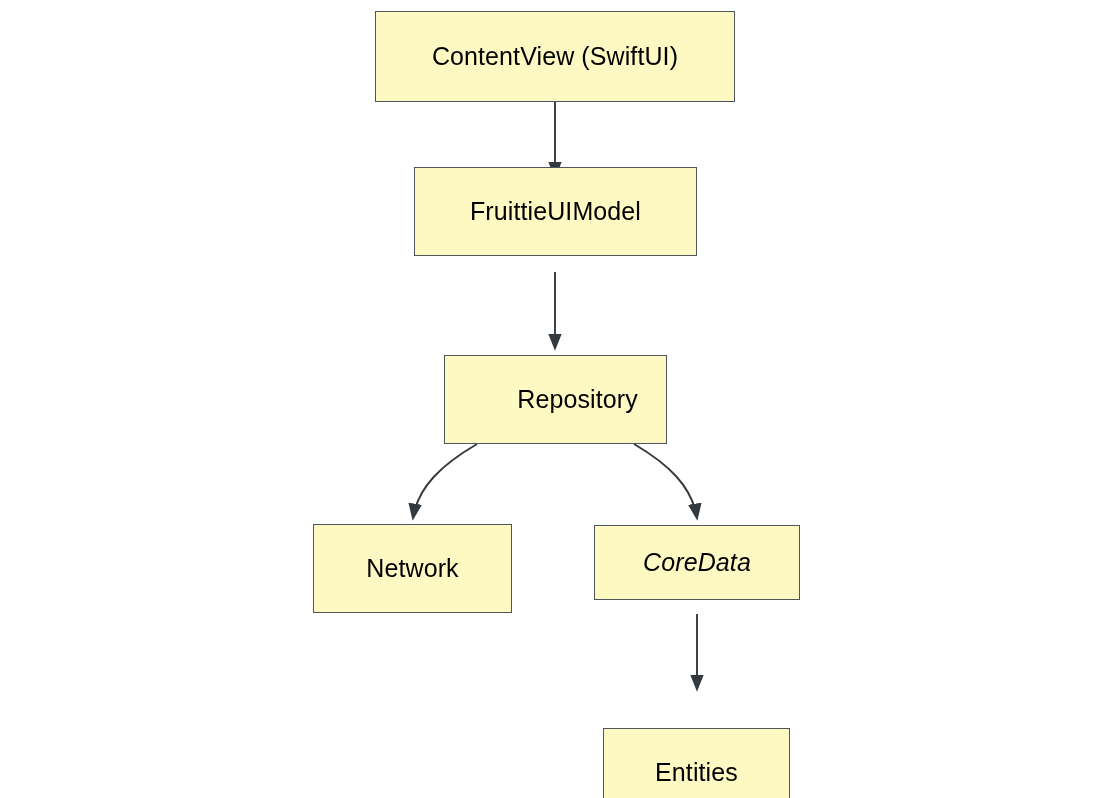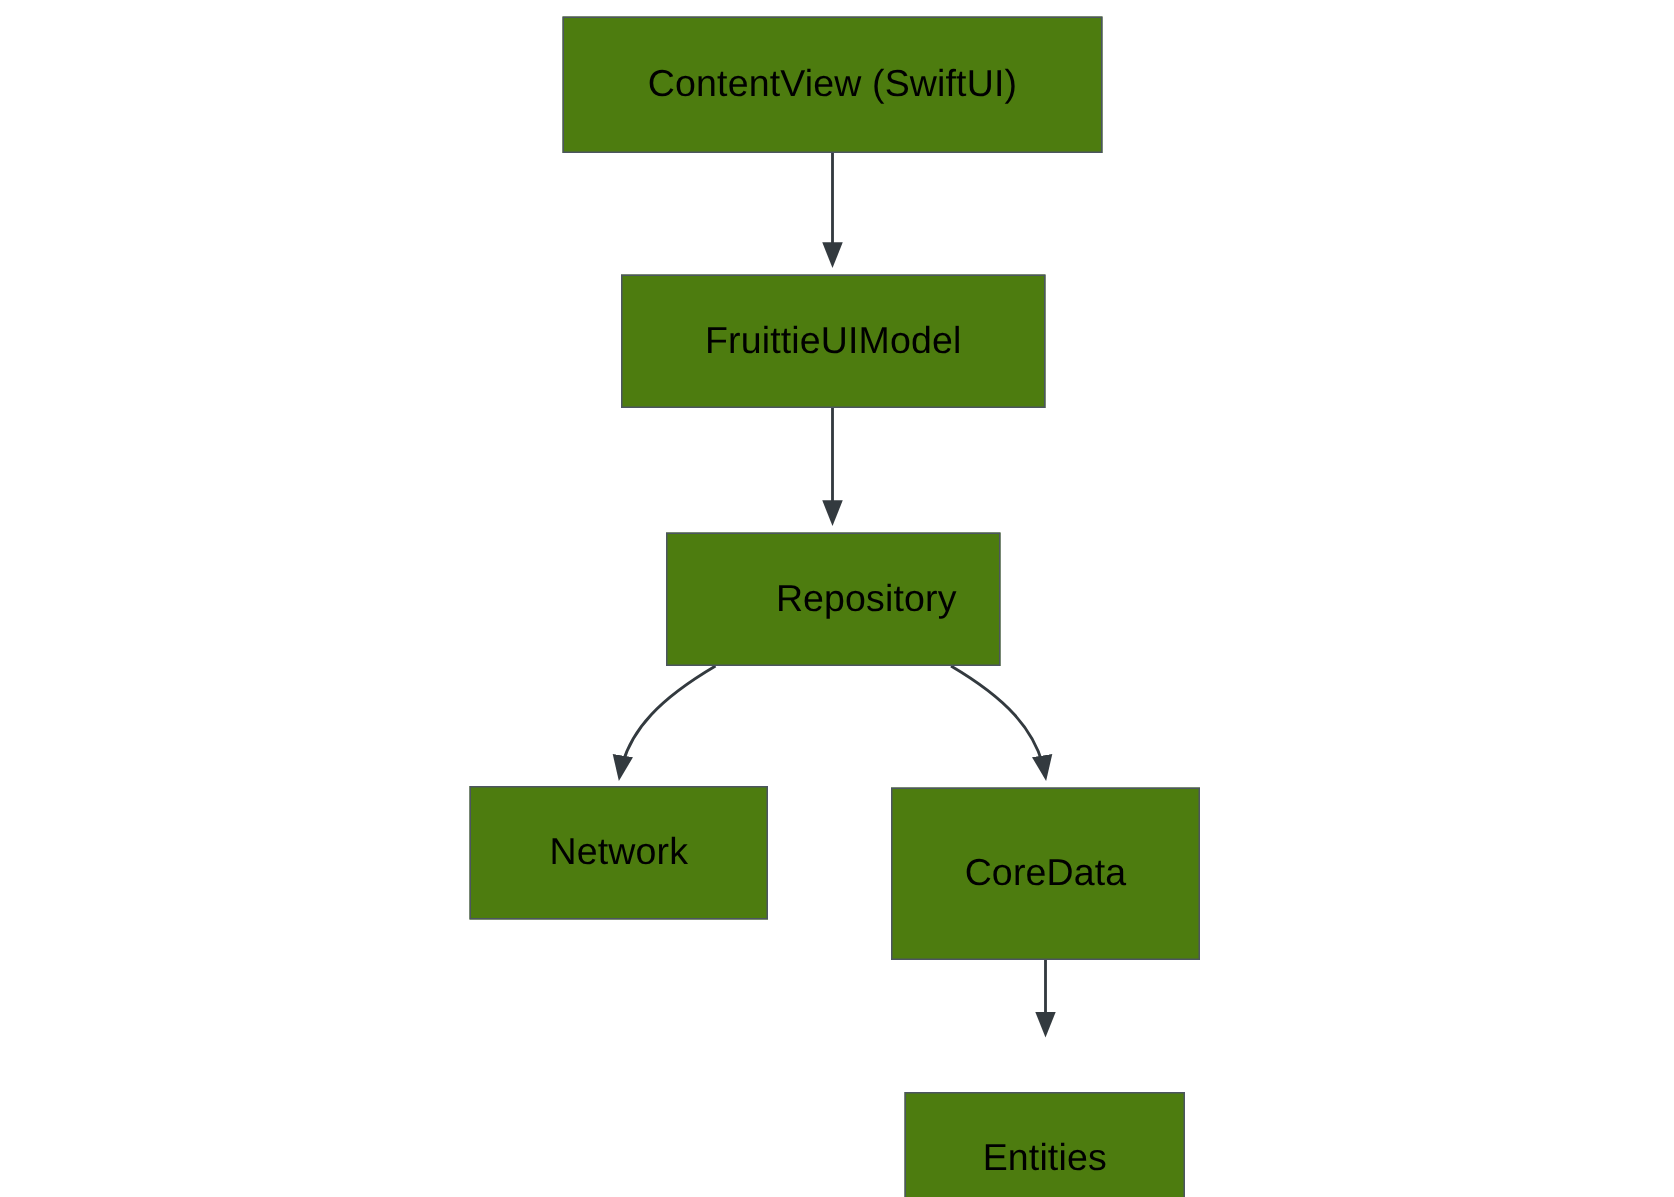--- a/index.html
+++ b/index.html
@@ -24,41 +24,41 @@
     position: absolute;
     left: 0;
     top: 0;
     width: 1116px;
     height: 798px;
     pointer-events: none;
   }
   .node {
     position: absolute;
     box-sizing: border-box;
-    background: #4d7c0f;
+    background: #fef9c3;
     border: 1.4px solid #4c5560;
     display: flex;
     align-items: center;
     justify-content: center;
     z-index: 2;
   }
   .node-label {
     font-family: "Liberation Sans", sans-serif;
     font-size: 25px;
     line-height: 1;
     color: #000000;
     white-space: nowrap;
     letter-spacing: 0.1px;
   }
   
   #node-contentview { left: 375px; top: 11px;  width: 360px; height: 91px; }
-  #node-uimodel     { left: 414px; top: 183px; width: 283px; height: 89px; }
+  #node-uimodel     { left: 414px; top: 167px; width: 283px; height: 89px; }
   #node-repository  { left: 444px; top: 355px; width: 223px; height: 89px; padding-left: 44px; }
   #node-network     { left: 313px; top: 524px; width: 199px; height: 89px; }
-  #node-coredata    { left: 594px; top: 525px; width: 206px; height: 115px; }
+  #node-coredata    { left: 594px; top: 525px; width: 206px; height: 75px; font-style: italic; }
   #node-entities    { left: 603px; top: 728px; width: 187px; height: 89px; }
 </style>
 </head>
 <body>
 
 <div id="diagram-root">
 
   <svg id="edge-layer" viewBox="0 0 1116 798" width="1116" height="798" xmlns="http://www.w3.org/2000/svg">
     <defs>
       <marker id="arrowhead" markerWidth="10" markerHeight="10" refX="7.6" refY="4" orient="auto" markerUnits="strokeWidth">

